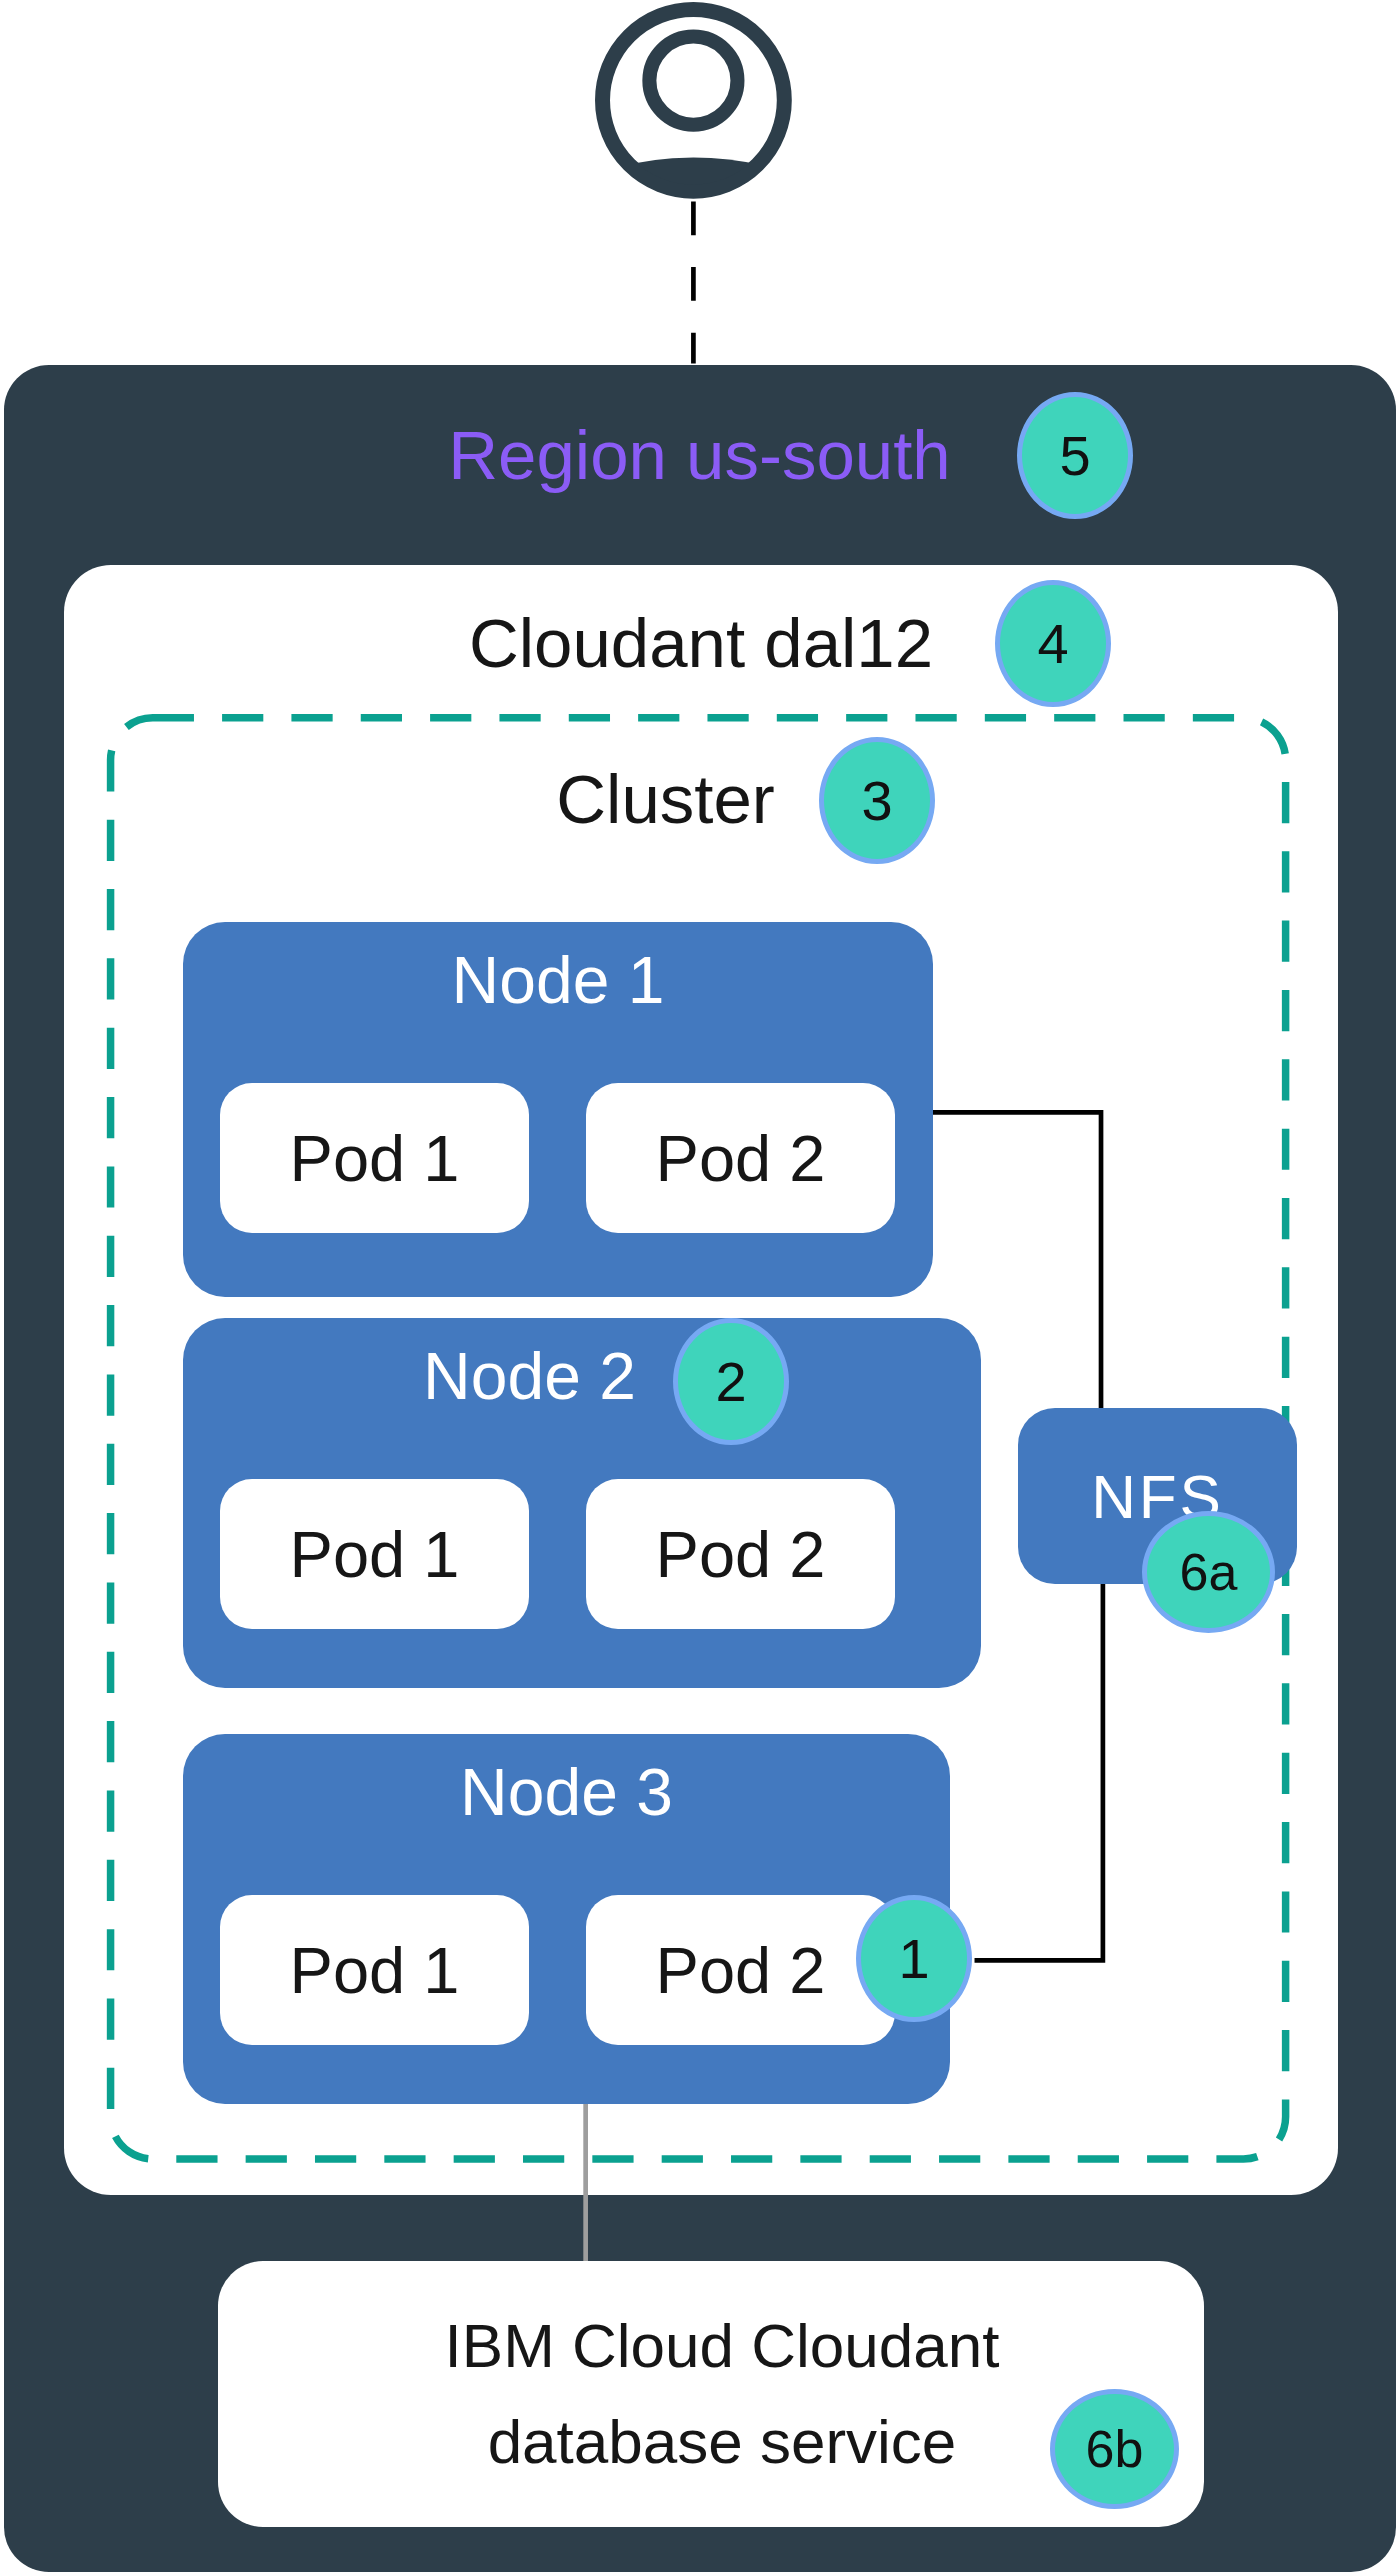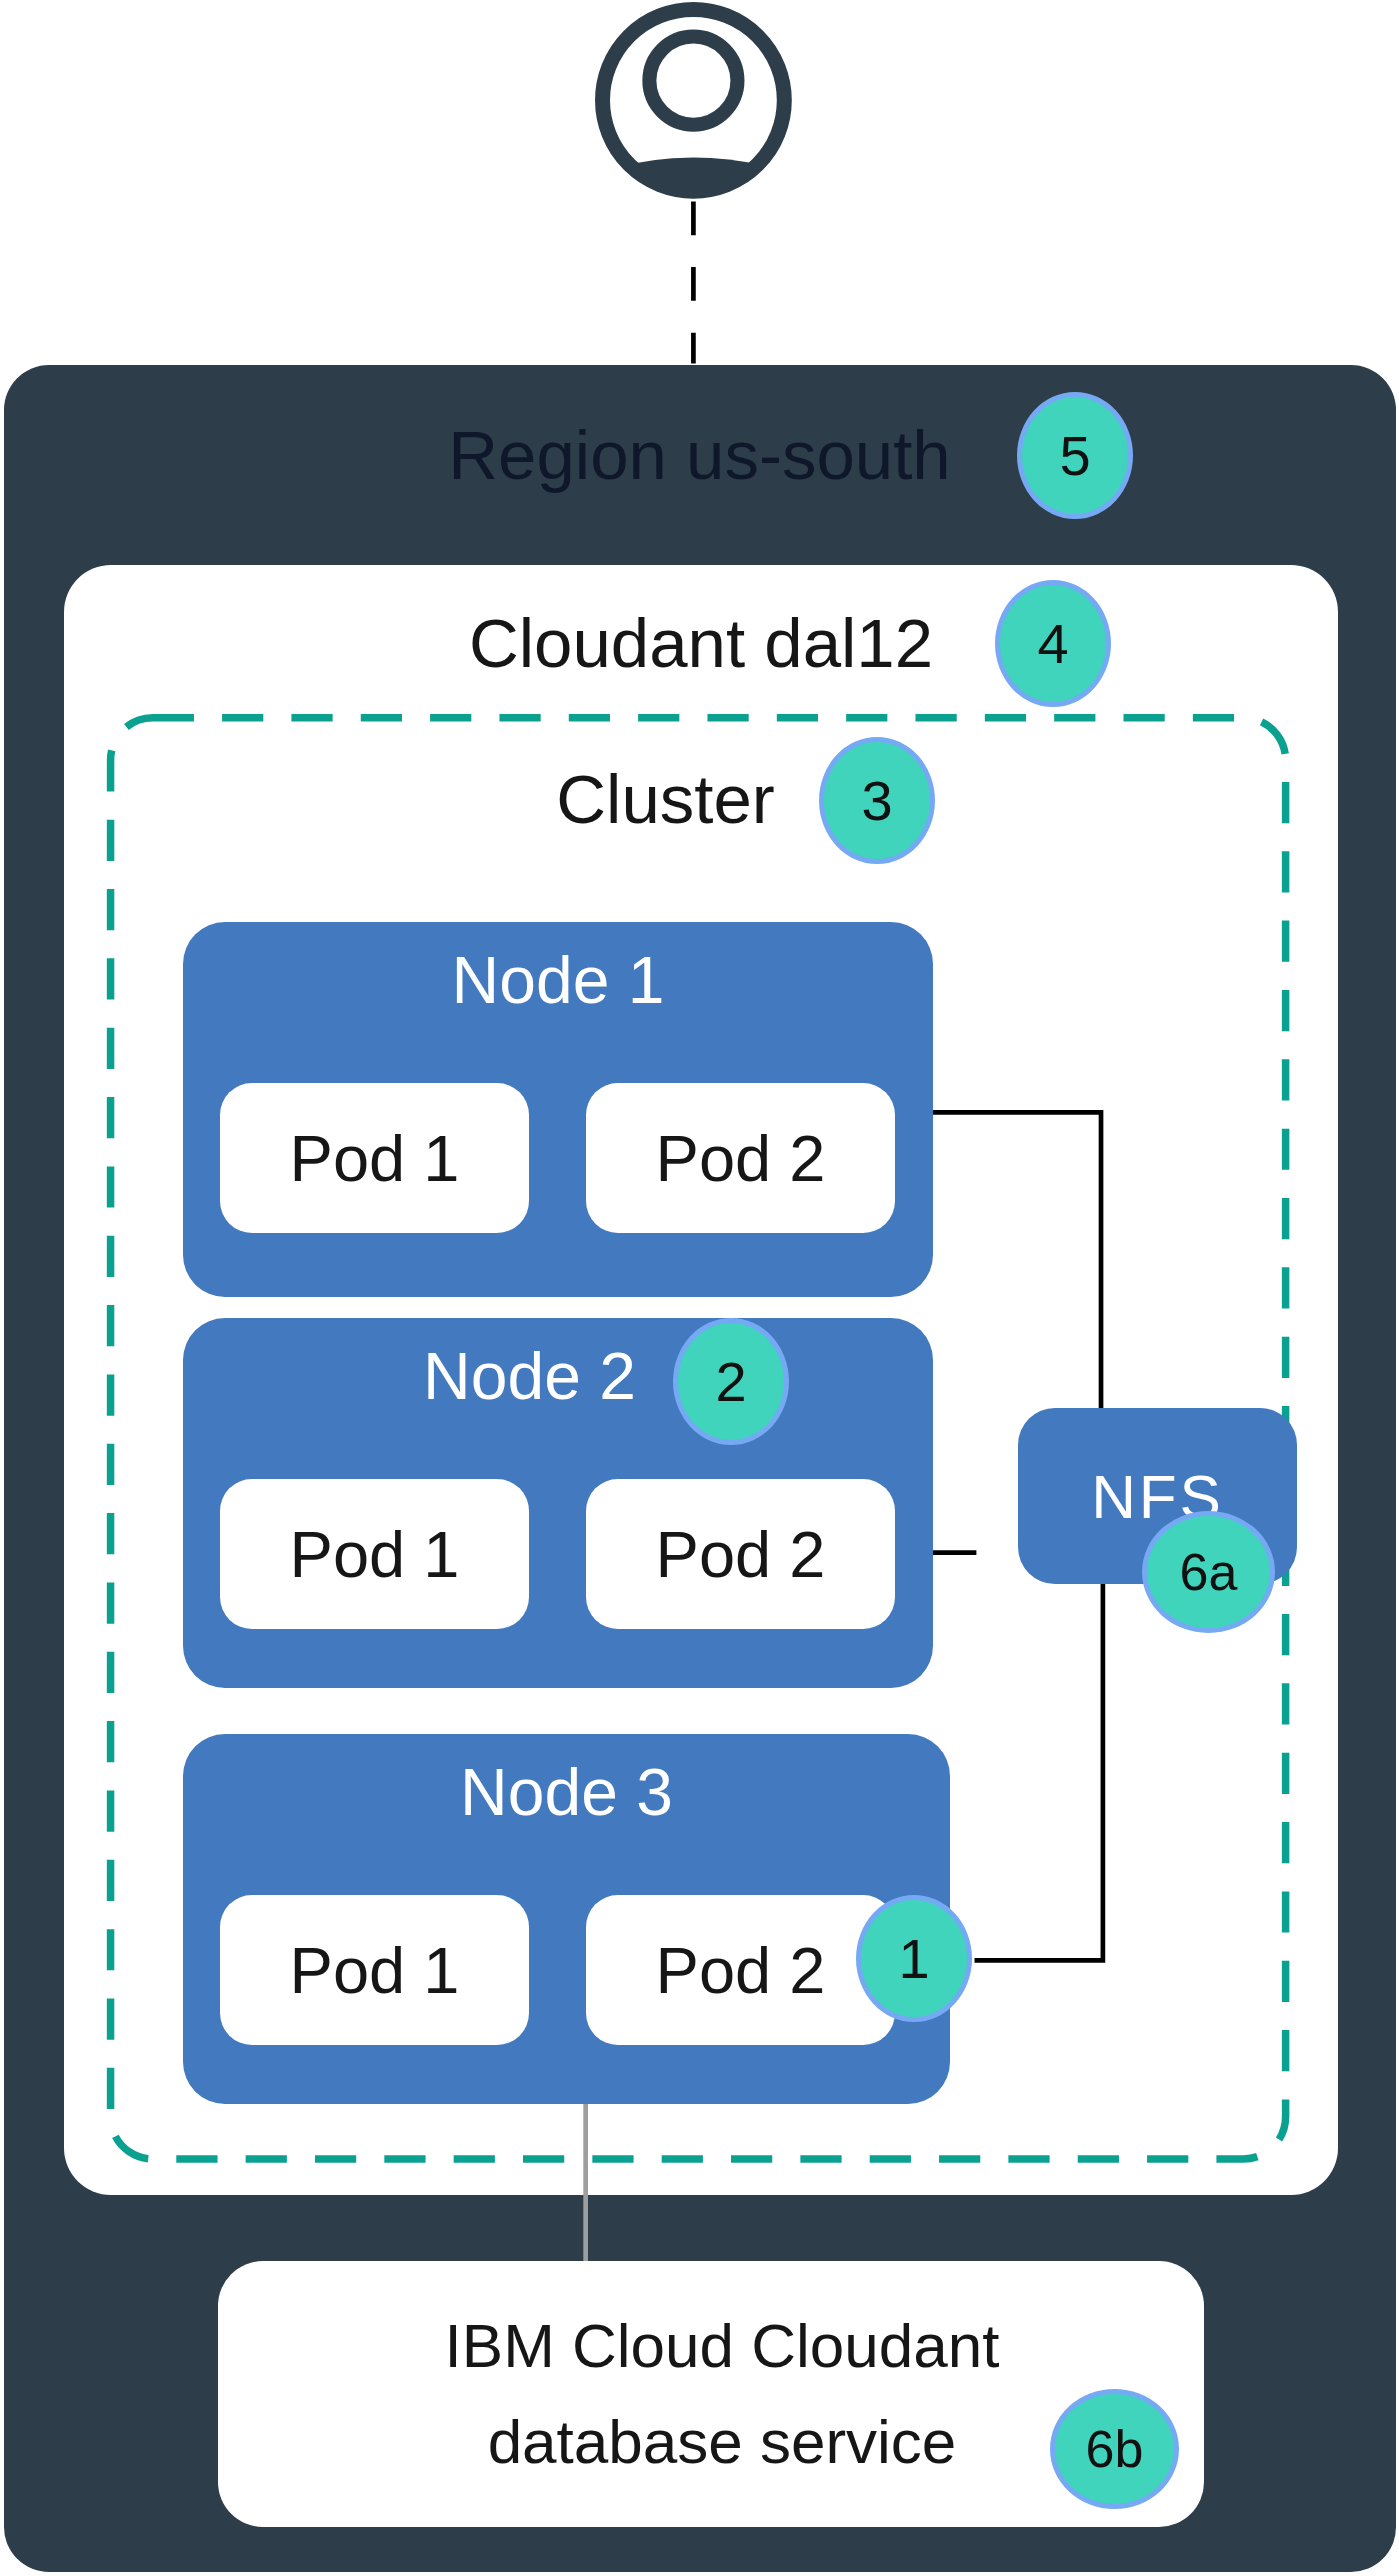--- a/index.html
+++ b/index.html
@@ -8,27 +8,27 @@
     font-family:"Liberation Sans","DejaVu Sans",sans-serif;overflow:hidden;
   }
   .abs{position:absolute;}
   
   .region-box{left:3.7px;top:365px;width:1392px;height:2207px;background:#2d3e4a;border-radius:45px;}
   .location-box{left:64px;top:565px;width:1274px;height:1630px;background:#ffffff;border-radius:47px;}
   
   .overlay{left:0;top:0;width:1399px;height:2576px;pointer-events:none;}
   
   .title{font-size:69px;line-height:69px;text-align:center;white-space:nowrap;}
-  .region-title{left:0;top:421px;width:1399px;color:#0f172a;}
+  .region-title{left:0;top:421px;width:1399px;color:#8b5cf6;}
   .location-title{left:64px;top:609px;width:1274px;color:#161616;}
   .cluster-title{left:0;top:765px;width:1331px;color:#161616;}
   
   .node{width:750px;height:375px;left:183px;background:#4379bf;border-radius:42px;}
   .node-1{top:878px;margin-top:44px;}
-  .node-2{top:1318px;height:370px;}
+  .node-2{top:1318px;height:370px;padding-left:48px;}
   .node-3{top:1734px;height:370px;padding-left:17px;}
   .node-title{position:absolute;top:25px;left:0;width:100%;color:#ffffff;font-size:66px;line-height:66px;text-align:center;white-space:nowrap;}
   .node-2 .node-title{width:693px;}
   .pod{position:absolute;top:161px;width:309px;height:150px;background:#ffffff;border-radius:32px;
        display:flex;align-items:center;justify-content:center;color:#161616;font-size:65px;white-space:nowrap;}
   .pod-1{left:37px;}
   .pod-2{left:403px;}
   
   .nfs-box{left:1018px;top:1408px;width:279px;height:176px;background:#4379bf;border-radius:37px;
        display:flex;align-items:center;justify-content:center;color:#ffffff;font-size:62px;letter-spacing:2.8px;}

